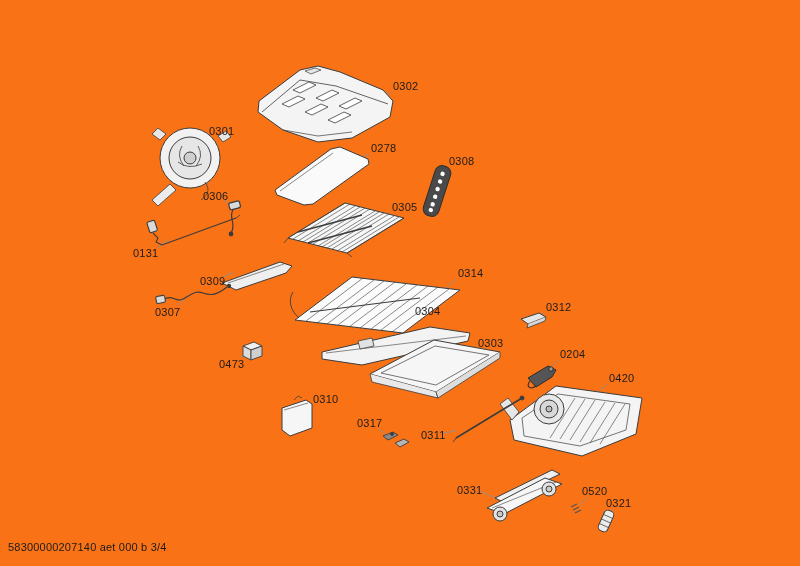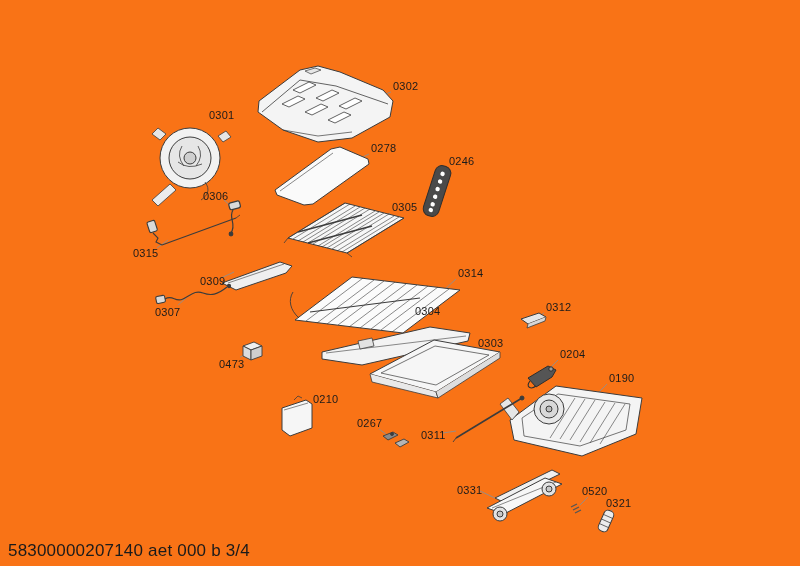--- a/index.html
+++ b/index.html
@@ -16,21 +16,21 @@
     position:absolute;
     font-size:11px;
     line-height:12px;
     color:#1b1b1b;
     letter-spacing:0.2px;
     white-space:nowrap;
   }
   .footer{
     position:absolute;
     left:8px;top:541px;
-    font-size:17px;
+    font-size:11px;
     color:#1b1b1b;
     letter-spacing:0.2px;
   }
 </style>
 </head>
 <body>
 
 <div class="canvas">
 
   <svg class="drawing" width="800" height="566" viewBox="0 0 800 566">
@@ -220,36 +220,36 @@
 
     <g>
       <g transform="rotate(24 606 521)">
         <rect x="601" y="510" width="10" height="22" rx="4" fill="#ececec" stroke="#3c3c3c"></rect>
         <path d="M601,516 h10 M601,521 h10 M601,526 h10" stroke="#3c3c3c" stroke-width="0.7"></path>
       </g>
     </g>
   </svg>
 
   <div class="label" style="left:393px;top:80px">0302</div>
-  <div class="label" style="left:209px;top:109px">0301</div>
+  <div class="label" style="left:209px;top:125px">0301</div>
   <div class="label" style="left:371px;top:142px">0278</div>
-  <div class="label" style="left:449px;top:155px">0246</div>
+  <div class="label" style="left:449px;top:155px">0308</div>
   <div class="label" style="left:203px;top:190px">0306</div>
   <div class="label" style="left:392px;top:201px">0305</div>
-  <div class="label" style="left:133px;top:247px">0315</div>
+  <div class="label" style="left:133px;top:247px">0131</div>
   <div class="label" style="left:200px;top:275px">0309</div>
   <div class="label" style="left:458px;top:267px">0314</div>
   <div class="label" style="left:155px;top:306px">0307</div>
   <div class="label" style="left:415px;top:305px">0304</div>
   <div class="label" style="left:546px;top:301px">0312</div>
   <div class="label" style="left:219px;top:358px">0473</div>
   <div class="label" style="left:478px;top:337px">0303</div>
   <div class="label" style="left:560px;top:348px">0204</div>
-  <div class="label" style="left:609px;top:372px">0190</div>
-  <div class="label" style="left:313px;top:393px">0210</div>
-  <div class="label" style="left:357px;top:417px">0267</div>
+  <div class="label" style="left:609px;top:372px">0420</div>
+  <div class="label" style="left:313px;top:393px">0310</div>
+  <div class="label" style="left:357px;top:417px">0317</div>
   <div class="label" style="left:421px;top:429px">0311</div>
   <div class="label" style="left:457px;top:484px">0331</div>
   <div class="label" style="left:582px;top:485px">0520</div>
   <div class="label" style="left:606px;top:497px">0321</div>
 
   <div class="footer">58300000207140 aet 000 b 3/4</div>
 </div>
 
 </body></html>

